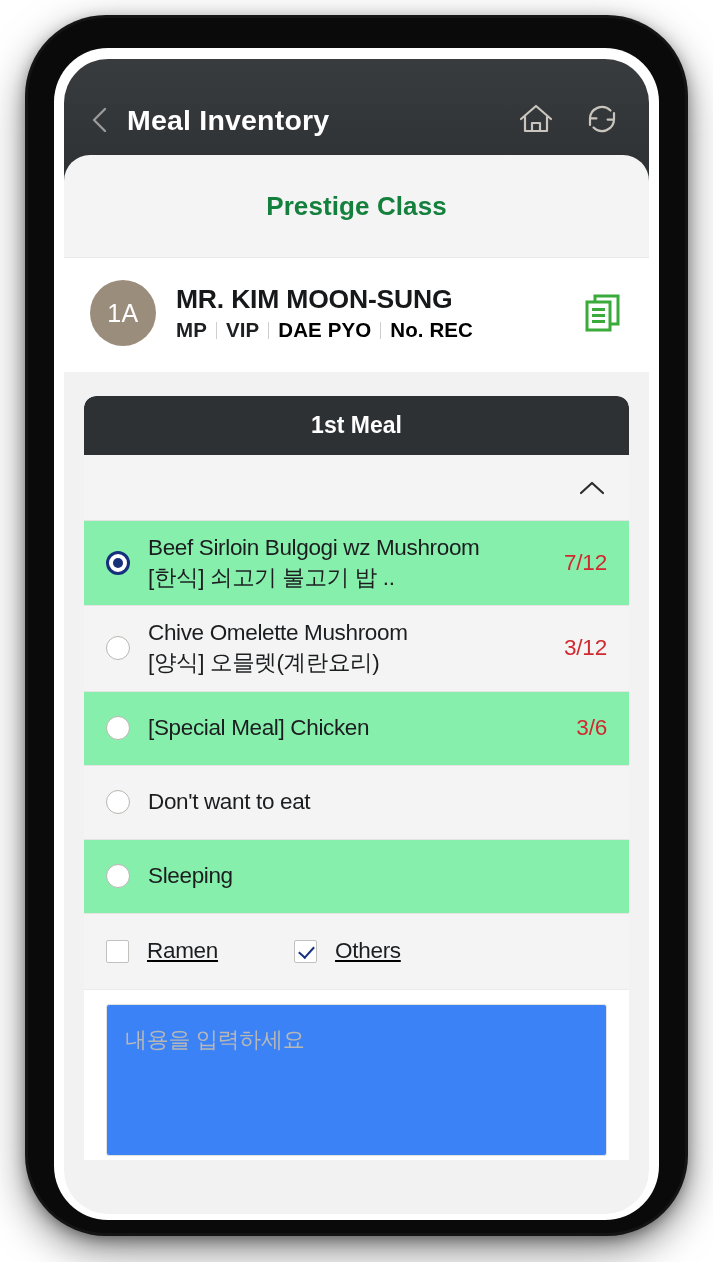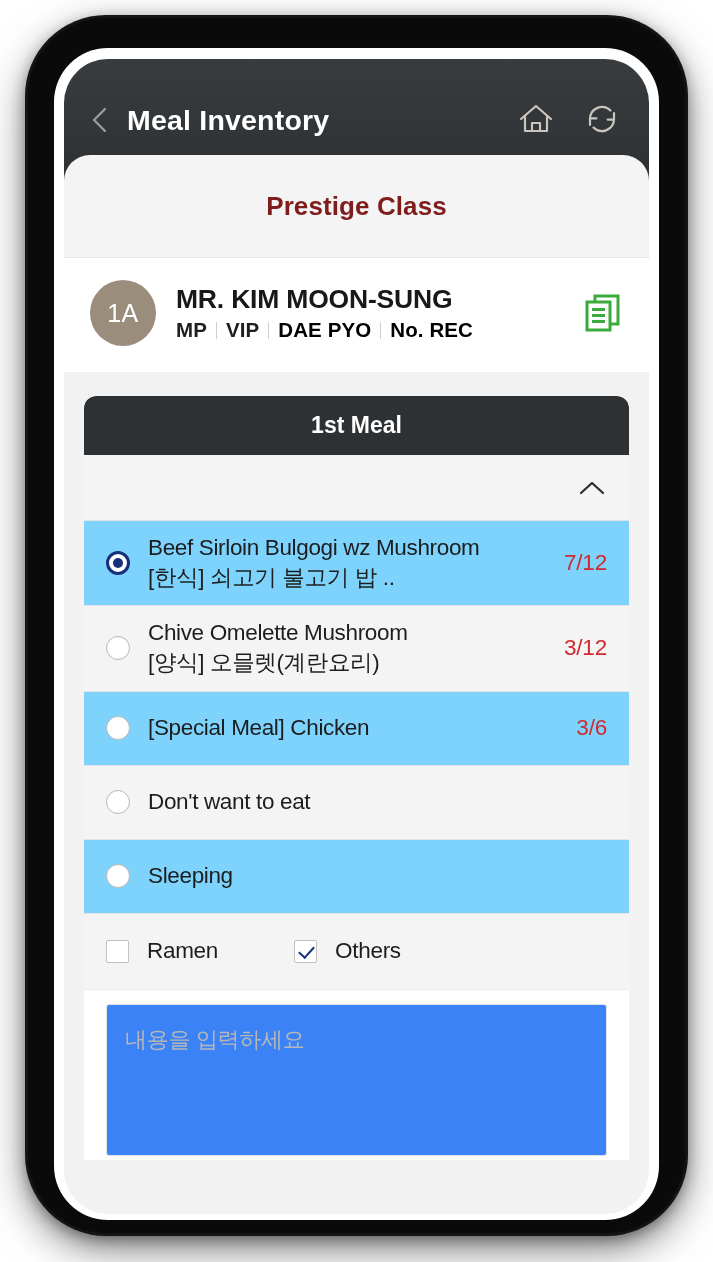--- a/index.html
+++ b/index.html
@@ -100,21 +100,21 @@
     border-radius: 26px 26px 0 0;
     height: 102px;
     display: flex;
     align-items: center;
     justify-content: center;
     z-index: 2;
   }
   .class-tab-label {
     font-size: 26px;
     font-weight: bold;
-    color: #7f1d1d;
+    color: #15803d;
     letter-spacing: .1px;
   }
 
   
   .pax-card {
     background: #ffffff;
     padding: 22px 26px 26px 26px;
     display: flex;
     align-items: center;
     border-top: 1px solid #e9e9e9;
@@ -193,21 +193,21 @@
 
   
   .option-row {
     display: flex;
     align-items: center;
     padding: 0 22px 0 22px;
     min-height: 74px;
     cursor: pointer;
     border-bottom: 1px solid #e6e4e2;
   }
-  .option-row.shade-a { background: #7dd3fc; }
+  .option-row.shade-a { background: #86efac; }
   .option-row.shade-b { background: #f4f4f4; }
 
   .radio {
     width: 24px; height: 24px; flex: none;
     border-radius: 50%;
     background: #ffffff;
     border: 1.5px solid #b9b6b2;
     margin-right: 18px;
     position: relative;
   }
@@ -241,20 +241,21 @@
   }
 
   
   .check-row {
     background: #f4f4f4;
     display: flex;
     align-items: center;
     padding: 0 22px;
     height: 76px;
     border-bottom: 1px solid #ececec;
+    text-decoration: underline;
   }
   .cb-item { display: flex; align-items: center; cursor: pointer; }
   .cb-item + .cb-item { margin-left: 76px; }
   .checkbox {
     width: 23px; height: 23px; flex: none;
     background: #ffffff;
     border: 1.5px solid #c3c1be;
     border-radius: 2px;
     margin-right: 18px;
     position: relative;

